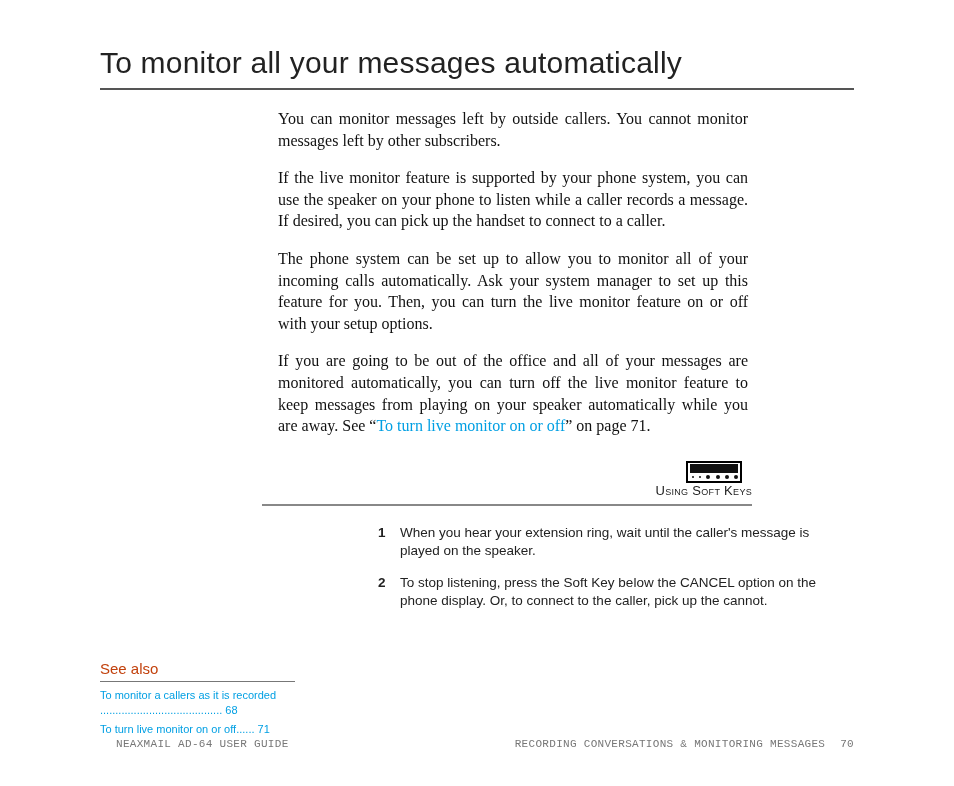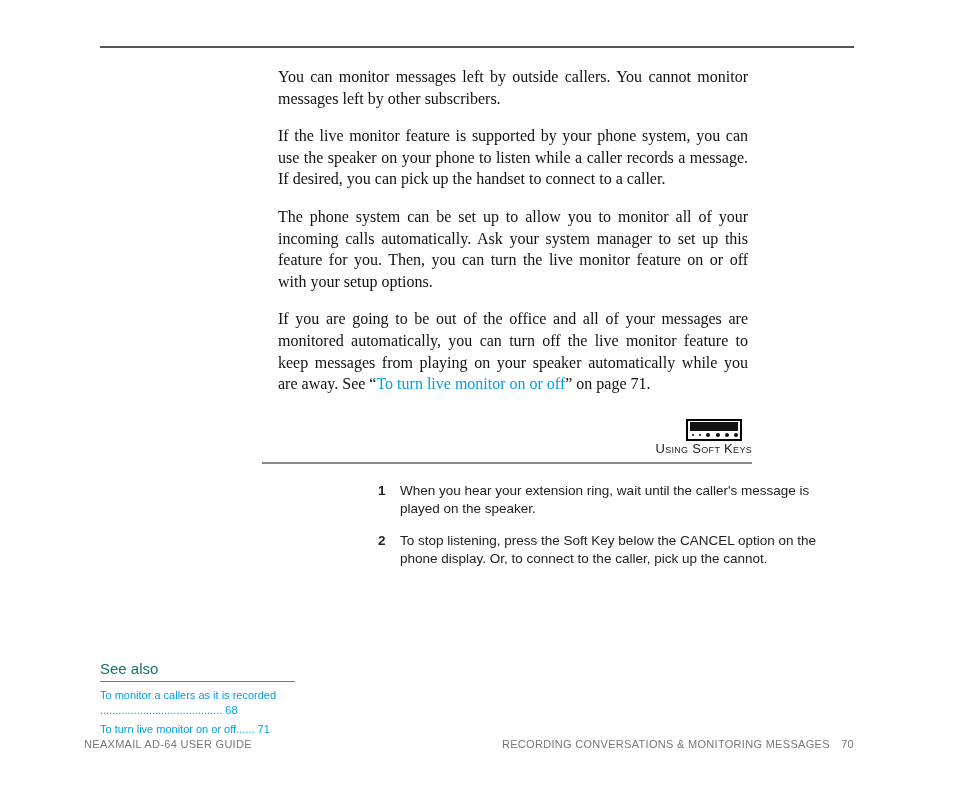--- a/index.html
+++ b/index.html
@@ -126,21 +126,21 @@
   }
   .see-also {
     position: absolute;
     left: 100px;
     top: 660px;
     width: 195px;
     font-family: "Segoe UI", Arial, sans-serif;
   }
   .see-also-title {
     font-size: 15px;
-    color: #0f766e;
+    color: #c2410c;
     margin: 0 0 2px 0;
     font-weight: 400;
   }
   .see-also hr {
     border: none;
     border-top: 1px solid #777;
     margin: 4px 0 6px 0;
   }
   .see-also-item {
     font-size: 11px;
@@ -153,43 +153,44 @@
   }
   .see-also-item .label {
     white-space: normal;
     display: block;
   }
   .see-also-item .dots-line {
     display: inline;
   }
   .footer {
     position: absolute;
-    left: 84px;
+    left: 116px;
     right: 100px;
     bottom: 36px;
     display: flex;
     justify-content: space-between;
     align-items: center;
-    font-family: Liberation Sans, sans-serif;
+    font-family: Liberation Mono, monospace;
     font-size: 11px;
     color: #777;
     letter-spacing: 0.3px;
   }
   .footer .left, .footer .right {
     text-transform: uppercase;
   }
   .footer .right .pagenum {
     margin-left: 8px;
   }
 </style>
 </head>
 <body>
 
 <div class="page">
 
+  <h1 class="title">To monitor all your messages automatically</h1>
   <hr class="rule-dark">
 
   <div class="body-col">
     <p>You can monitor messages left by outside callers. You cannot monitor messages left by other subscribers.</p>
     <p>If the live monitor feature is supported by your phone system, you can use the speaker on your phone to listen while a caller records a message. If desired, you can pick up the handset to connect to a caller.</p>
     <p>The phone system can be set up to allow you to monitor all of your incoming calls automatically. Ask your system manager to set up this feature for you. Then, you can turn the live monitor feature on or off with your setup options.</p>
     <p>
       <span>If you are going to be out of the office and all of your messages are monitored automatically, you can turn off the live monitor feature to keep messages from playing on your speaker automatically while you are away. See “</span><a href="#" class="link">To turn live monitor on or off</a><span>” on page 71.</span>
     </p>
   </div>

